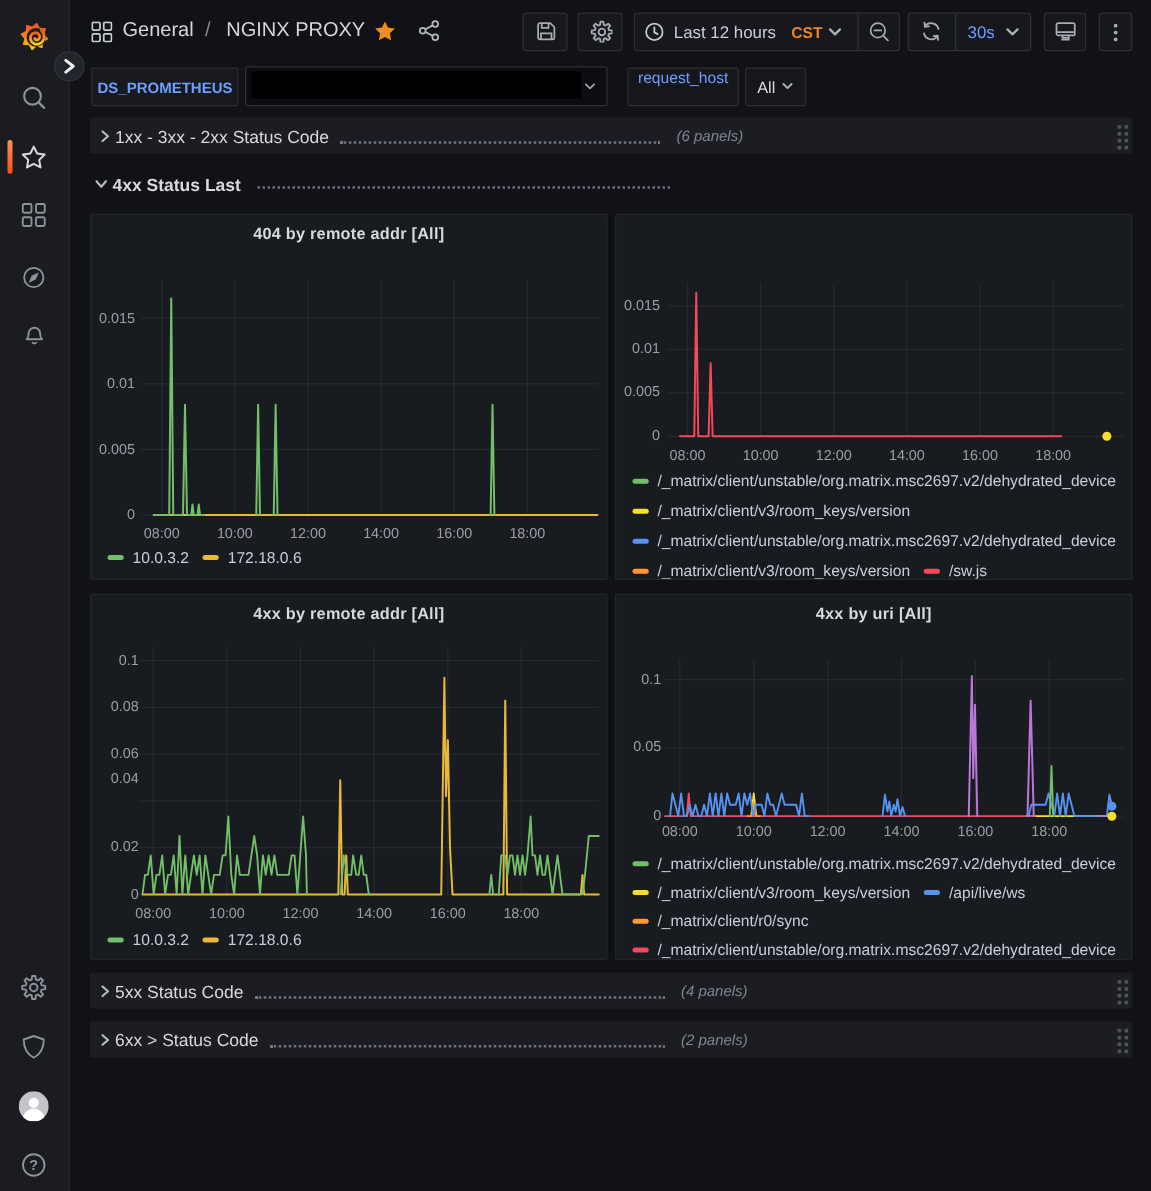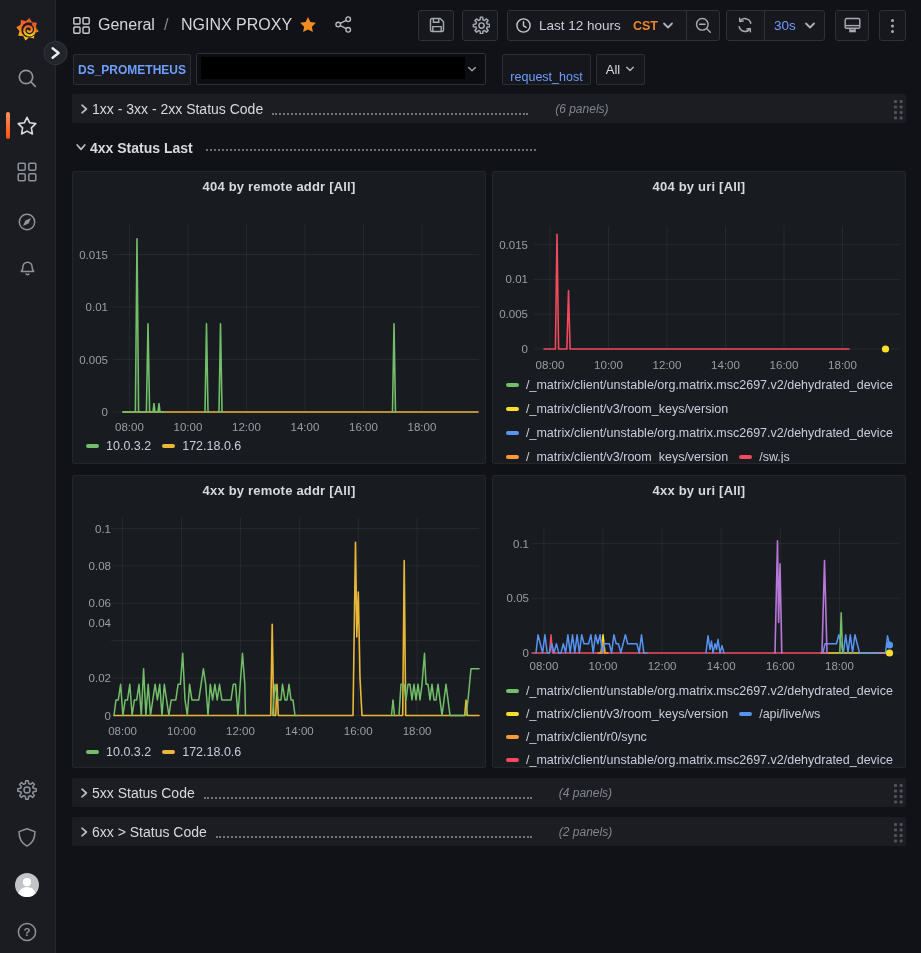--- a/index.html
+++ b/index.html
@@ -5,21 +5,21 @@
 .abs{position:absolute}
 .panel{position:absolute;background:#181b1f;border:1px solid #25262b;border-radius:2px;overflow:hidden}
 .ptitle{position:absolute;width:100%;text-align:center;color:#d8d9dd;font-size:13px;font-weight:700;letter-spacing:.2px}
 .ylab{position:absolute;text-align:right;color:#9b9ea6;font-size:11.5px;line-height:12px}
 .xlab{position:absolute;text-align:center;color:#9b9ea6;font-size:11.5px;line-height:12px}
 .leg{position:absolute;display:flex;align-items:center;color:#ccccdc;font-size:12.5px;white-space:nowrap}
 .sw{display:inline-block;width:13px;height:4.5px;border-radius:2px;margin-right:7px;flex:none}
 .rowbar{position:absolute;left:72px;width:834px;height:29px;background:#1b1d23;border-radius:2px;display:flex;align-items:center}
 .rowtitle{color:#d8d9dd;font-size:14px;font-weight:400}
 .dots{border-bottom:2px dotted rgba(204,204,220,.5);height:12px;margin:0 8px 0 9px}
-.pcount{color:#81858d;font-size:12px;font-style:italic;margin-left:19px}
+.pcount{color:#81858d;font-size:12px;font-style:italic;margin-left:5px}
 .btn{position:absolute;background:#16181d;border:1px solid #2e3036;border-radius:3px}
 .icon{position:absolute}
 </style></head><body>
 
 <div class="abs" style="left:0;top:0;width:56px;height:953px;background:#1a1c22;border-right:1px solid #26272c"></div>
 <svg class="icon" style="left:16px;top:16px" width="23" height="26" viewBox="0 0 23 26">
 <defs>
       <linearGradient id="glog" x1="0" y1="0" x2="0" y2="1">
 <stop offset="0" stop-color="#ee4d28"></stop>
         <stop offset="0.45" stop-color="#f57f20"></stop>
@@ -144,21 +144,21 @@
     <circle cx="2.5" cy="16.5" r="1.5" fill="#a8abb2"></circle>
   </svg>
 <div class="abs" style="left:73px;top:54px;width:118px;height:31px;background:#17191e;border:1px solid #2c2e34;border-radius:2px;display:flex;align-items:center;justify-content:center">
     <span style="color:#6e9fff;font-size:12px;font-weight:700">DS_PROMETHEUS</span>
   </div>
 <div class="abs" style="left:196px;top:53px;width:290px;height:32px;background:#0c0d10;border:1px solid #2e3035;border-radius:2px"></div>
 <div class="abs" style="left:201px;top:57px;width:264px;height:22px;background:#000"></div>
 <svg class="icon" style="left:467px;top:66px" width="10" height="7" viewBox="0 0 12 8">
     <polyline points="2,1.5 6,5.5 10,1.5" fill="none" stroke="#9da0a8" stroke-width="1.7" stroke-linecap="round" stroke-linejoin="round"></polyline>
   </svg>
-<div class="abs" style="left:502px;top:54px;width:89px;height:31px;background:#15171c;border:1px solid #2c2e34;border-radius:2px;display:flex;align-items:flex-end;justify-content:center">
+<div class="abs" style="left:502px;top:54px;width:89px;height:31px;background:#15171c;border:1px solid #2c2e34;border-radius:2px;display:flex;align-items:flex-start;justify-content:center">
     <span style="color:#6e9fff;font-size:12.5px;font-weight:500">request_host</span>
   </div>
 <div class="abs" style="left:596px;top:54px;width:49px;height:31px;background:#15171c;border:1px solid #2c2e34;border-radius:2px;display:flex;align-items:center;justify-content:center">
     <span style="color:#d8d9dd;font-size:13px;font-weight:500">All</span>
     <svg style="margin-left:5px" width="10" height="6.5" viewBox="0 0 12 8">
       <polyline points="2,1.5 6,5.5 10,1.5" fill="none" stroke="#aeb1b8" stroke-width="1.9" stroke-linecap="round" stroke-linejoin="round"></polyline>
     </svg>
   </div>
 <div class="rowbar" style="top:94px">
 <span style="width:20px"></span>
@@ -252,21 +252,20 @@
       <polyline points="319.5,240.0 321.0,151.8 322.5,240.0" fill="none" stroke="#73BF69" stroke-width="1.6" stroke-linejoin="round" stroke-linecap="round"></polyline>
     </svg>
 <div class="leg" style="left:13px;top:266px;height:16px;right:0">
 <span class="sw" style="background:#73BF69;"></span>
       <span>10.0.3.2</span>
 <span class="sw" style="background:#EAB839;margin-left:11px;"></span>
       <span>172.18.0.6</span>
 </div>
 </div>
 <div class="panel" style="left:492px;top:171px;width:414px;height:293px">
-<div class="ptitle" style="top:7px">404 by uri [All]</div>
 <div class="ylab" style="left:-5px;top:66.6px;width:40px">0.015</div>
 <div class="ylab" style="left:-5px;top:101.4px;width:40px">0.01</div>
 <div class="ylab" style="left:-5px;top:136.2px;width:40px">0.005</div>
 <div class="ylab" style="left:-5px;top:171.0px;width:40px">0</div>
 <div class="xlab" style="left:37.0px;top:187.0px;width:40px">08:00</div>
 <div class="xlab" style="left:95.5px;top:187.0px;width:40px">10:00</div>
 <div class="xlab" style="left:154.0px;top:187.0px;width:40px">12:00</div>
 <div class="xlab" style="left:212.5px;top:187.0px;width:40px">14:00</div>
 <div class="xlab" style="left:271.0px;top:187.0px;width:40px">16:00</div>
 <div class="xlab" style="left:329.5px;top:187.0px;width:40px">18:00</div>

